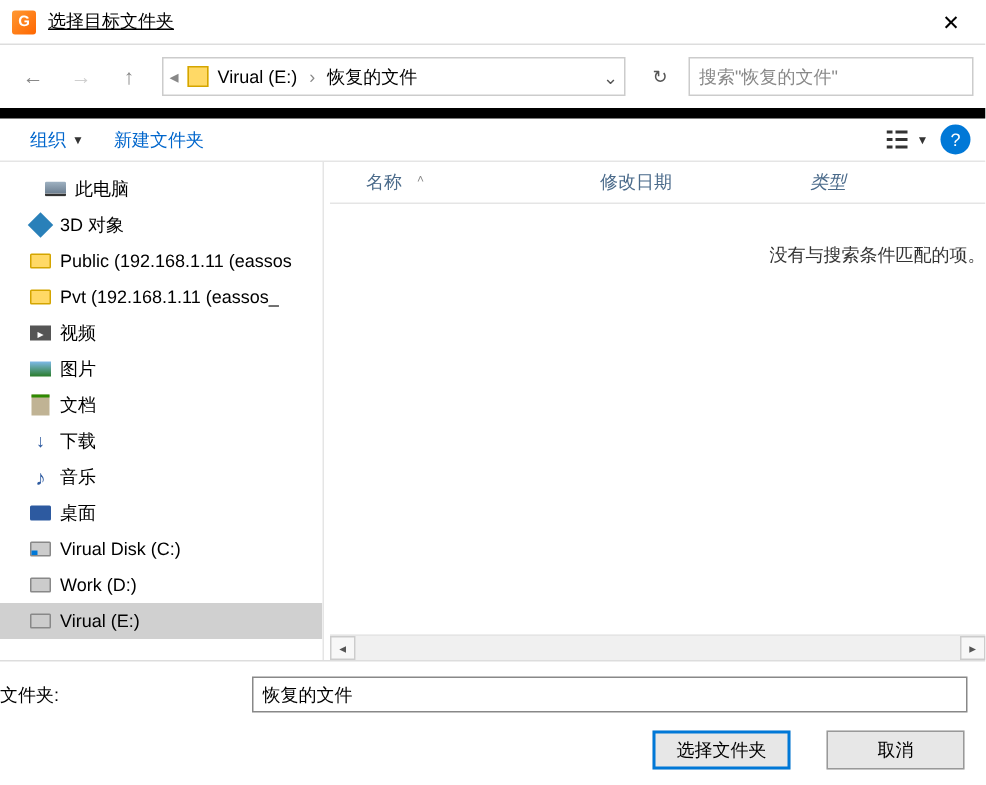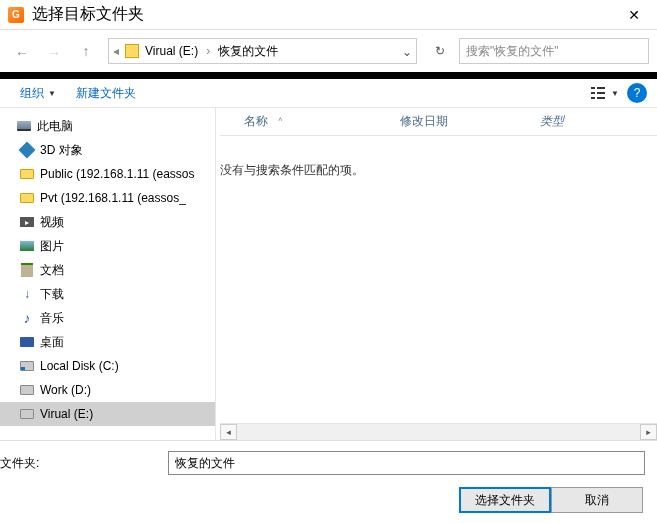--- a/index.html
+++ b/index.html
@@ -1,21 +1,21 @@
 <!DOCTYPE html>
 <html><head>
   <meta charset="utf-8">
   <style>
     * { box-sizing: border-box; margin: 0; padding: 0; }
     body { font-family: "Microsoft YaHei", "Segoe UI", sans-serif; font-size: 12px; background: #fff; width: 657px; height: 523px; overflow: hidden; color: #000; }
     
     
     .title-bar { display: flex; align-items: center; height: 30px; padding: 0 8px; border-bottom: 1px solid #ddd; }
     .app-icon { width: 16px; height: 16px; background: linear-gradient(135deg, #ff9933, #ff6600); border-radius: 2px; margin-right: 8px; display: flex; align-items: center; justify-content: center; color: #fff; font-size: 10px; font-weight: bold; }
-    .title-text { flex: 1; font-size: 16px; }
+    .title-text { flex: 1; font-size: 12px; text-decoration: underline; }
     .close-btn { width: 30px; height: 30px; text-align: center; line-height: 30px; font-size: 14px; cursor: pointer; }
     
     
     .nav-bar { display: flex; align-items: center; height: 42px; padding: 0 8px; gap: 4px; }
     .nav-btn { width: 28px; height: 28px; display: flex; align-items: center; justify-content: center; color: #888; cursor: pointer; font-size: 14px; }
     .nav-btn.disabled { opacity: 0.4; }
     .breadcrumb { flex: 1; display: flex; align-items: center; height: 26px; border: 1px solid #ccc; background: #fff; margin: 0 4px; }
     .bc-icon { padding: 0 4px; color: #888; }
     .bc-drive { width:14px; height:14px; background:#ffd966; border:1px solid #d4a500; margin-left:2px; }
     .bc-seg { padding: 0 6px; color: #000; cursor: pointer; }
@@ -28,21 +28,21 @@
     .toolbar { display: flex; align-items: center; height: 36px; padding: 0 10px; border-top: 7px solid #000000; border-bottom: 1px solid #e5e5e5; }
     .tb-btn { color: #0066cc; padding: 4px 10px; cursor: pointer; display:flex; align-items:center; gap:4px; }
     .tb-drop { font-size:8px; color:#333; }
     .spacer { flex: 1; }
     .view-btn { width: 32px; height: 24px; display:flex; align-items:center; justify-content:center; color: #333; cursor: pointer; margin-right: 6px; }
     .help-btn { width: 20px; height: 20px; border-radius: 50%; background: #0078d7; color: #fff; display: flex; align-items: center; justify-content: center; font-size: 12px; cursor: pointer; }
     
     
     .content { display: flex; height: 332px; }
     .sidebar { width: 215px; overflow: hidden; padding-top: 6px; }
-    .tree-item { display: flex; align-items: center; height: 24px; padding-left: 15px; cursor: pointer; white-space:nowrap; overflow:hidden; }
+    .tree-item { display: flex; align-items: center; height: 24px; padding-left: 28px; cursor: pointer; white-space:nowrap; overflow:hidden; }
     .tree-item.lvl1 { padding-left: 18px; }
     .tree-item.selected { background: #d0d0d0; }
     .tree-icon { width: 18px; height: 16px; display: flex; align-items: center; justify-content: center; margin-right: 4px; flex-shrink:0; }
     .ico-pc { background: linear-gradient(#9fb2c2, #6d7f91); border-radius:1px; width:14px; height:10px; border-bottom:2px solid #333; }
     .ico-3d { background:#2980b9; width:12px; height:12px; transform:rotate(45deg); }
     .ico-folder { background:#ffd966; border:1px solid #d4a500; width:14px; height:10px; border-radius:1px; }
     .ico-video { background:#555; width:14px; height:10px; display:flex;align-items:center;justify-content:center;color:#fff;font-size:8px; }
     .ico-pic { background: linear-gradient(#7db9e8,#2b7d2b); width:14px; height:10px; }
     .ico-doc { background:#c0b394; width:12px; height:14px; border-top:2px solid #2d8a00; }
     .ico-dl { width:14px; height:14px; display:flex; align-items:center; justify-content:center; color:#2d5aa0; font-weight:bold; }
@@ -53,32 +53,32 @@
     
     .divider { width: 5px; background:#fff; border-left:1px solid #e5e5e5; cursor: ew-resize; }
     
     .file-pane { flex: 1; display:flex; flex-direction:column; }
     .col-headers { display: flex; height: 28px; align-items: center; border-bottom: 1px solid #e5e5e5; color: #4a6a8a; }
     .col-h { padding: 0 10px; cursor: pointer; }
     .col-h.name { width: 170px; display:flex; gap:10px; padding-left:24px; }
     .col-sort { font-size:8px; color:#888; padding-top:2px; }
     .col-h.date { width: 140px; }
     .col-h.type { width: 70px; font-style: italic; }
-    .empty-msg { text-align: left; padding-top: 26px; color: #333; }
+    .empty-msg { text-align: right; padding-top: 26px; color: #333; }
     .file-scroll-h { height: 17px; border-top:1px solid #e5e5e5; display:flex; background:#f0f0f0; }
     .sc-arrow { width:17px; height:16px; display:flex;align-items:center;justify-content:center; color:#555; font-size:9px; border:1px solid #ccc; background:#f7f7f7; }
     .sc-track { flex:1; }
     
     
     .bottom-sep { height:1px; background:#ddd; }
     .bottom { padding: 10px 12px 10px 0; }
     .folder-row { display: flex; align-items: center; margin-bottom: 12px; }
     .folder-label { width: 168px; text-align: left; padding-right: 8px; }
     .folder-input { flex: 1; height: 24px; border: 1px solid #888; padding: 0 6px; font-size:12px; font-family:inherit; }
-    .btn-row { display: flex; justify-content: flex-end; gap: 0; padding-right: 2px; }
+    .btn-row { display: flex; justify-content: flex-end; gap: 24px; padding-right: 2px; }
     .dlg-btn { min-width: 92px; height: 26px; border: 1px solid #999; background: #e7e7e7; cursor: pointer; font-size:12px; font-family:inherit; }
     .dlg-btn.primary { border: 1px solid #0078d7; box-shadow: inset 0 0 0 1px #0078d7; }
   </style>
 </head>
 <body>
 
 <div class="title-bar">
   <div class="app-icon">G</div>
   <div class="title-text">选择目标文件夹</div>
   <div class="close-btn">✕</div>
@@ -184,21 +184,21 @@
         <div class="tree-item lvl1">
           <span class="tree-icon">
             <span class="ico-desktop"></span>
           </span>
           <span>桌面</span>
         </div>
         <div class="tree-item lvl1">
           <span class="tree-icon">
             <span class="ico-disk c"></span>
           </span>
-          <span>Local Disk (C:)</span>
+          <span>Virual Disk (C:)</span>
         </div>
         <div class="tree-item lvl1">
           <span class="tree-icon">
             <span class="ico-disk"></span>
           </span>
           <span>Work (D:)</span>
         </div>
         <div class="tree-item lvl1 selected">
           <span class="tree-icon">
             <span class="ico-disk"></span>

